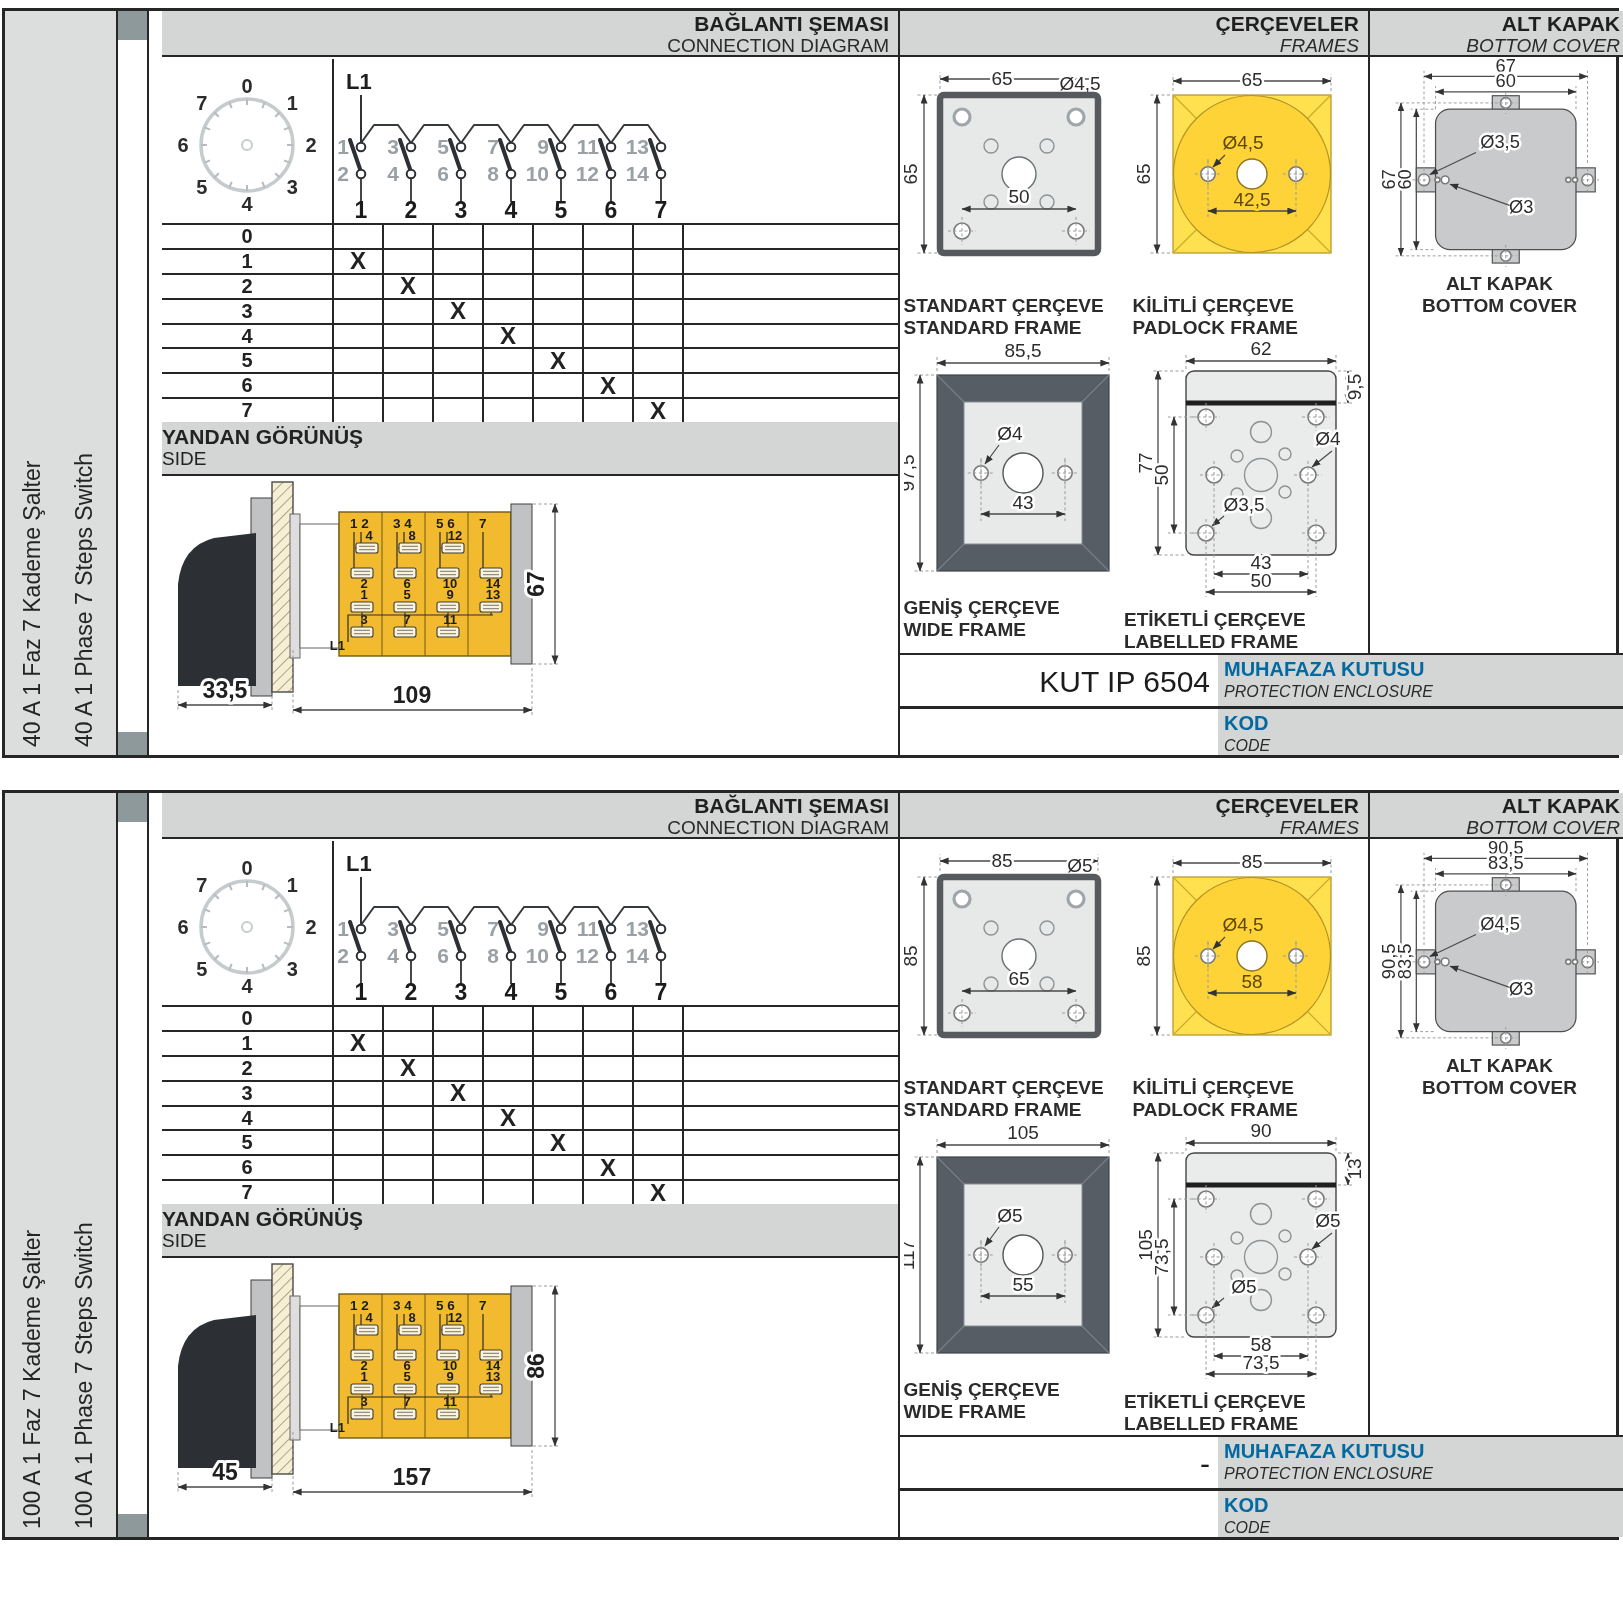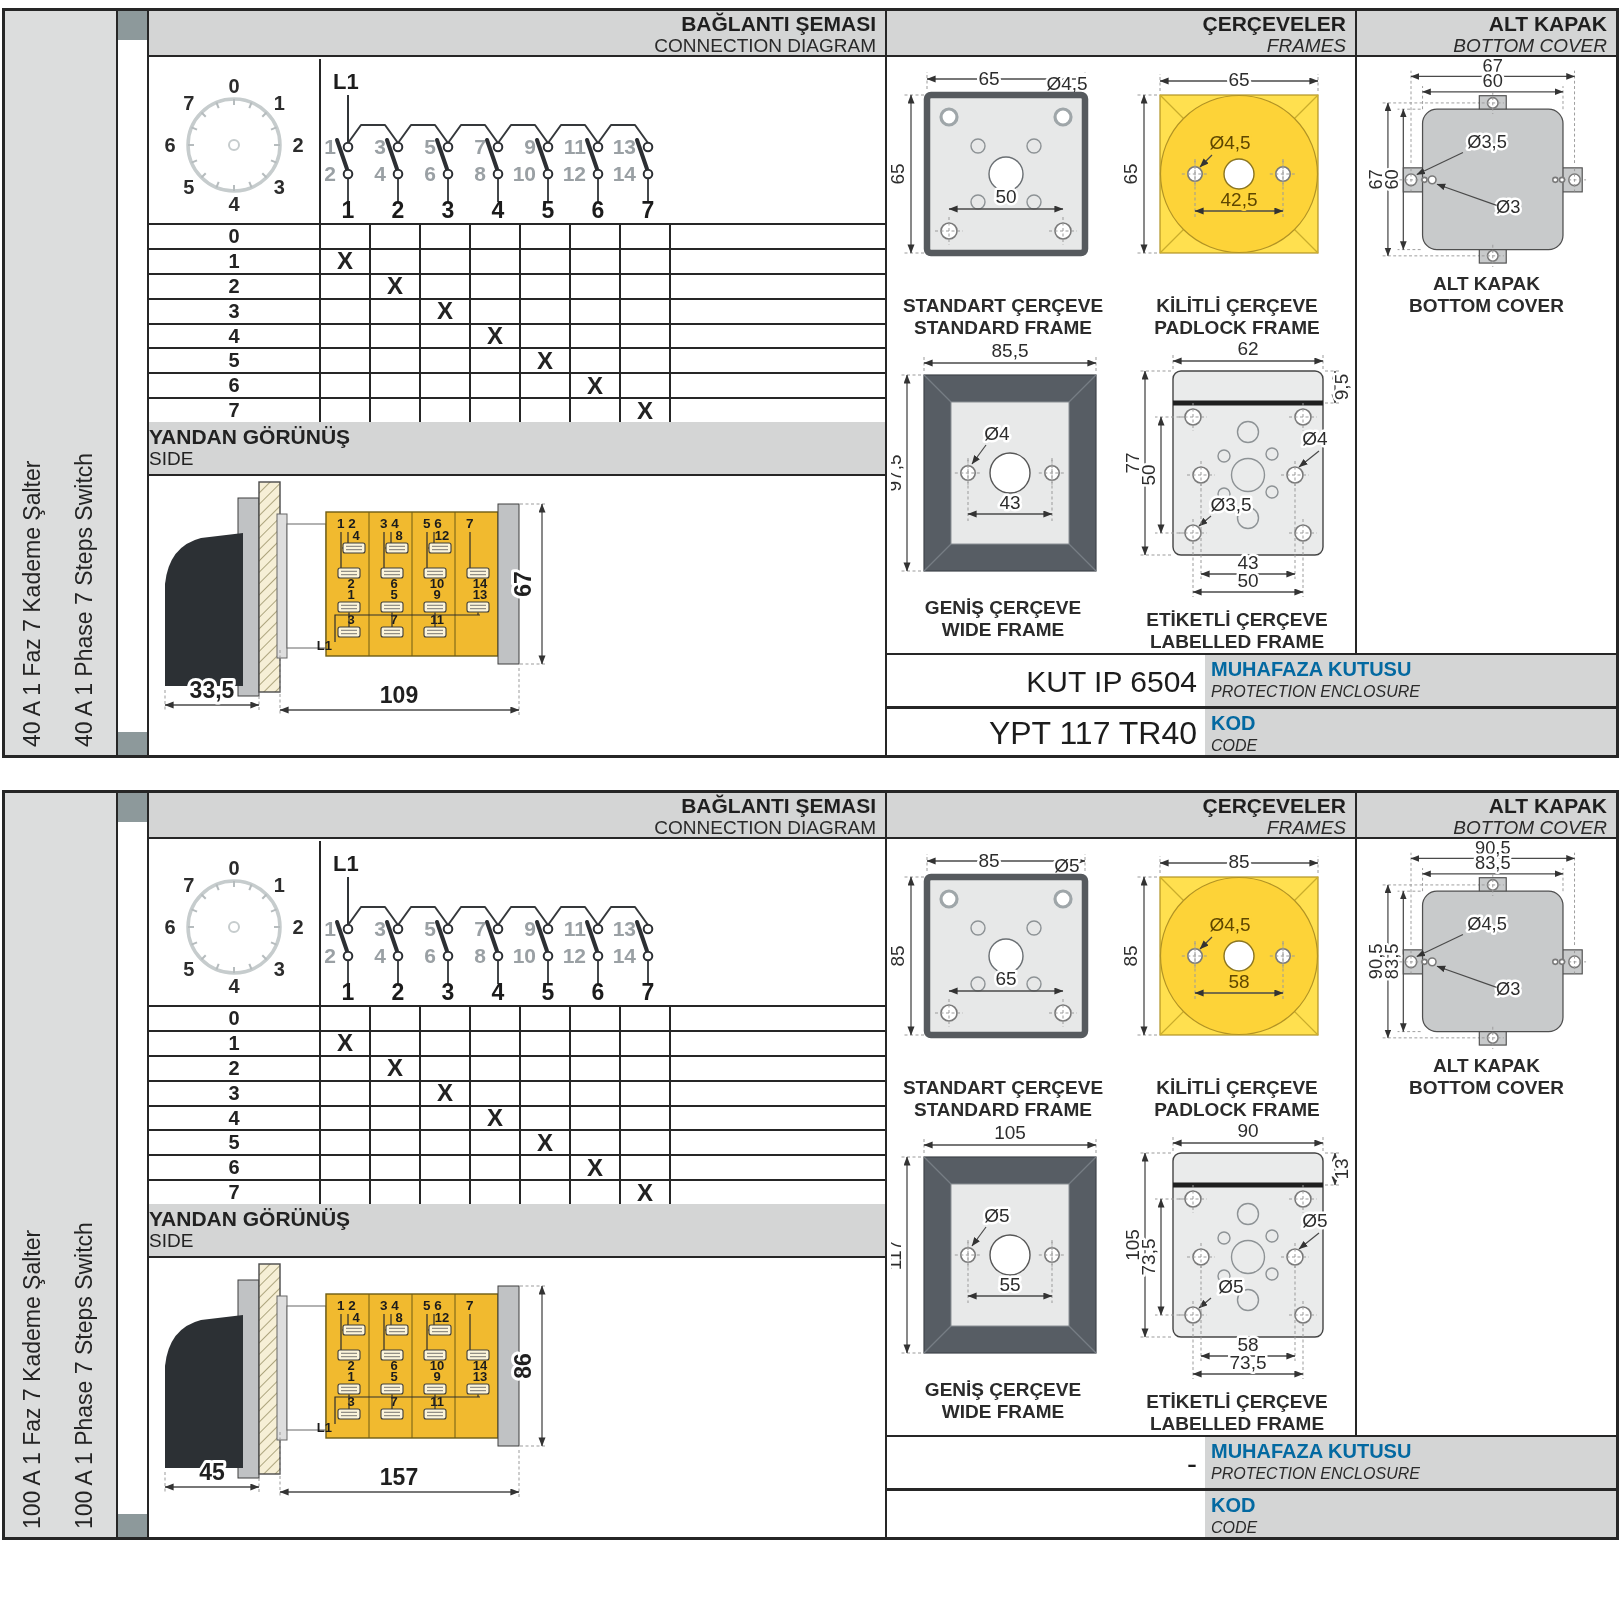--- a/index.html
+++ b/index.html
@@ -6,21 +6,21 @@
   body{width:1623px;height:1623px;position:relative;font-family:"Liberation Sans","DejaVu Sans",sans-serif;color:#222;}
   .section{position:absolute;left:2px;width:1617px;height:750px;border:3px solid #262626;box-sizing:border-box;display:flex;background:#fff;}
   .sidebar{width:111px;border-right:2px solid #262626;background:#dcdddd;position:relative;flex:none;}
   .vtx{position:absolute;transform-origin:0 0;transform:rotate(-90deg);white-space:nowrap;font-size:23px;color:#242424;}
   .vt1{left:14px;top:736px;}
   .vt2{left:66px;top:736px;}
   .strip{width:29px;border-right:2px solid #262626;position:relative;flex:none;background:#fff;}
   .strip .sq{position:absolute;left:0;width:100%;background:#8d999b;}
   .sq.top{top:0;height:29px;}
   .sq.bot{bottom:0;height:23px;}
-  .content{position:relative;flex:1;background:#fff;}
+  .content{position:relative;flex:1;background:#fff;margin-left:13px;}
   .hdr{position:absolute;top:0;height:46px;background:#d4d5d5;border-bottom:2px solid #262626;box-sizing:border-box;text-align:right;padding:1px 9px 0 0;}
   .hdr .htr{font-weight:bold;font-size:21px;line-height:23px;color:#1f1f1f;}
   .hdr .hen{font-size:19px;line-height:21px;color:#2a2a2a;}
   .it{font-style:italic;}
   .h1{left:0;width:736px;} .h2{left:738px;width:468px;} .h3{left:1208px;width:259px;}
   .vl{position:absolute;width:2px;background:#262626;}
   .vl1{left:736px;top:0;height:744px;}
   .vl2{left:1206px;top:0;height:642px;}
   .vld{position:absolute;left:170px;top:48px;width:2px;height:164px;background:#262626;}
   .dialwrap{position:absolute;left:0;top:48px;width:170px;height:164px;}
@@ -29,21 +29,21 @@
   .trow{display:flex;height:24.9px;border-bottom:2px solid #262626;box-sizing:border-box;}
   .tc{border-right:2px solid #262626;box-sizing:border-box;display:flex;align-items:center;justify-content:center;}
   .tlb{width:172px;font-weight:bold;font-size:20px;}
   .tcx{width:50px;font-weight:bold;font-size:24px;line-height:1;}
   .tfl{flex:1;border-right:none;}
   .band{position:absolute;left:0;top:411.2px;width:736px;height:54px;background:#d4d5d5;border-bottom:2px solid #262626;box-sizing:border-box;padding:3px 9px 0 0;}
   .band .htr{font-weight:bold;font-size:21px;line-height:23px;}
   .band .hen{font-size:19px;line-height:21px;}
   .sidewrap{position:absolute;left:0;top:467px;width:736px;height:277px;}
   .fgrid{position:absolute;left:738px;top:48px;width:468px;height:594px;display:grid;grid-template-columns:232px 236px;justify-items:center;align-content:start;row-gap:2px;}
-  .fcell{text-align:center;}
+  .fcell{text-align:left;}
   .cap{font-weight:bold;font-size:19px;line-height:1.15;color:#2b2b2b;}
   .covercol{position:absolute;left:1208px;top:48px;width:259px;text-align:center;}
   .hline{position:absolute;background:#262626;}
   .hl1{left:736px;top:642px;width:731px;height:2px;}
   .hl2{left:736px;top:695px;width:731px;height:3px;}
   .encval{position:absolute;left:738px;width:318px;text-align:right;padding-right:8px;box-sizing:border-box;color:#1c1c1c;padding-left:28px;}
   .ev1{top:650px;height:45px;font-size:30px;line-height:42px;}
   .ev2{top:701px;height:43px;font-size:32px;line-height:42px;}
   .enclab{position:absolute;left:1056px;width:411px;background:#d4d5d5;box-sizing:border-box;padding:3px 6px;}
   .el1{top:644px;height:51px;}
@@ -603,21 +603,20 @@
         <div>BOTTOM COVER</div>
       </div>
     </div>
     <div class="hline hl1"></div>
     <div class="hline hl2"></div>
     <div class="encval ev1">KUT IP 6504</div>
     <div class="enclab el1">
       <div class="glab1">MUHAFAZA KUTUSU</div>
       <div class="glab2">PROTECTION ENCLOSURE</div>
     </div>
-    <div class="encval ev2">YPT 117 TR40</div>
     <div class="enclab el2">
       <div class="glab1">KOD</div>
       <div class="glab2">CODE</div>
     </div>
   </div>
 </div>
 
 <div class="section" style="top:790px">
   <div class="sidebar">
     <div class="vtx vt1">100 A 1 Faz 7 Kademe Şalter</div>

